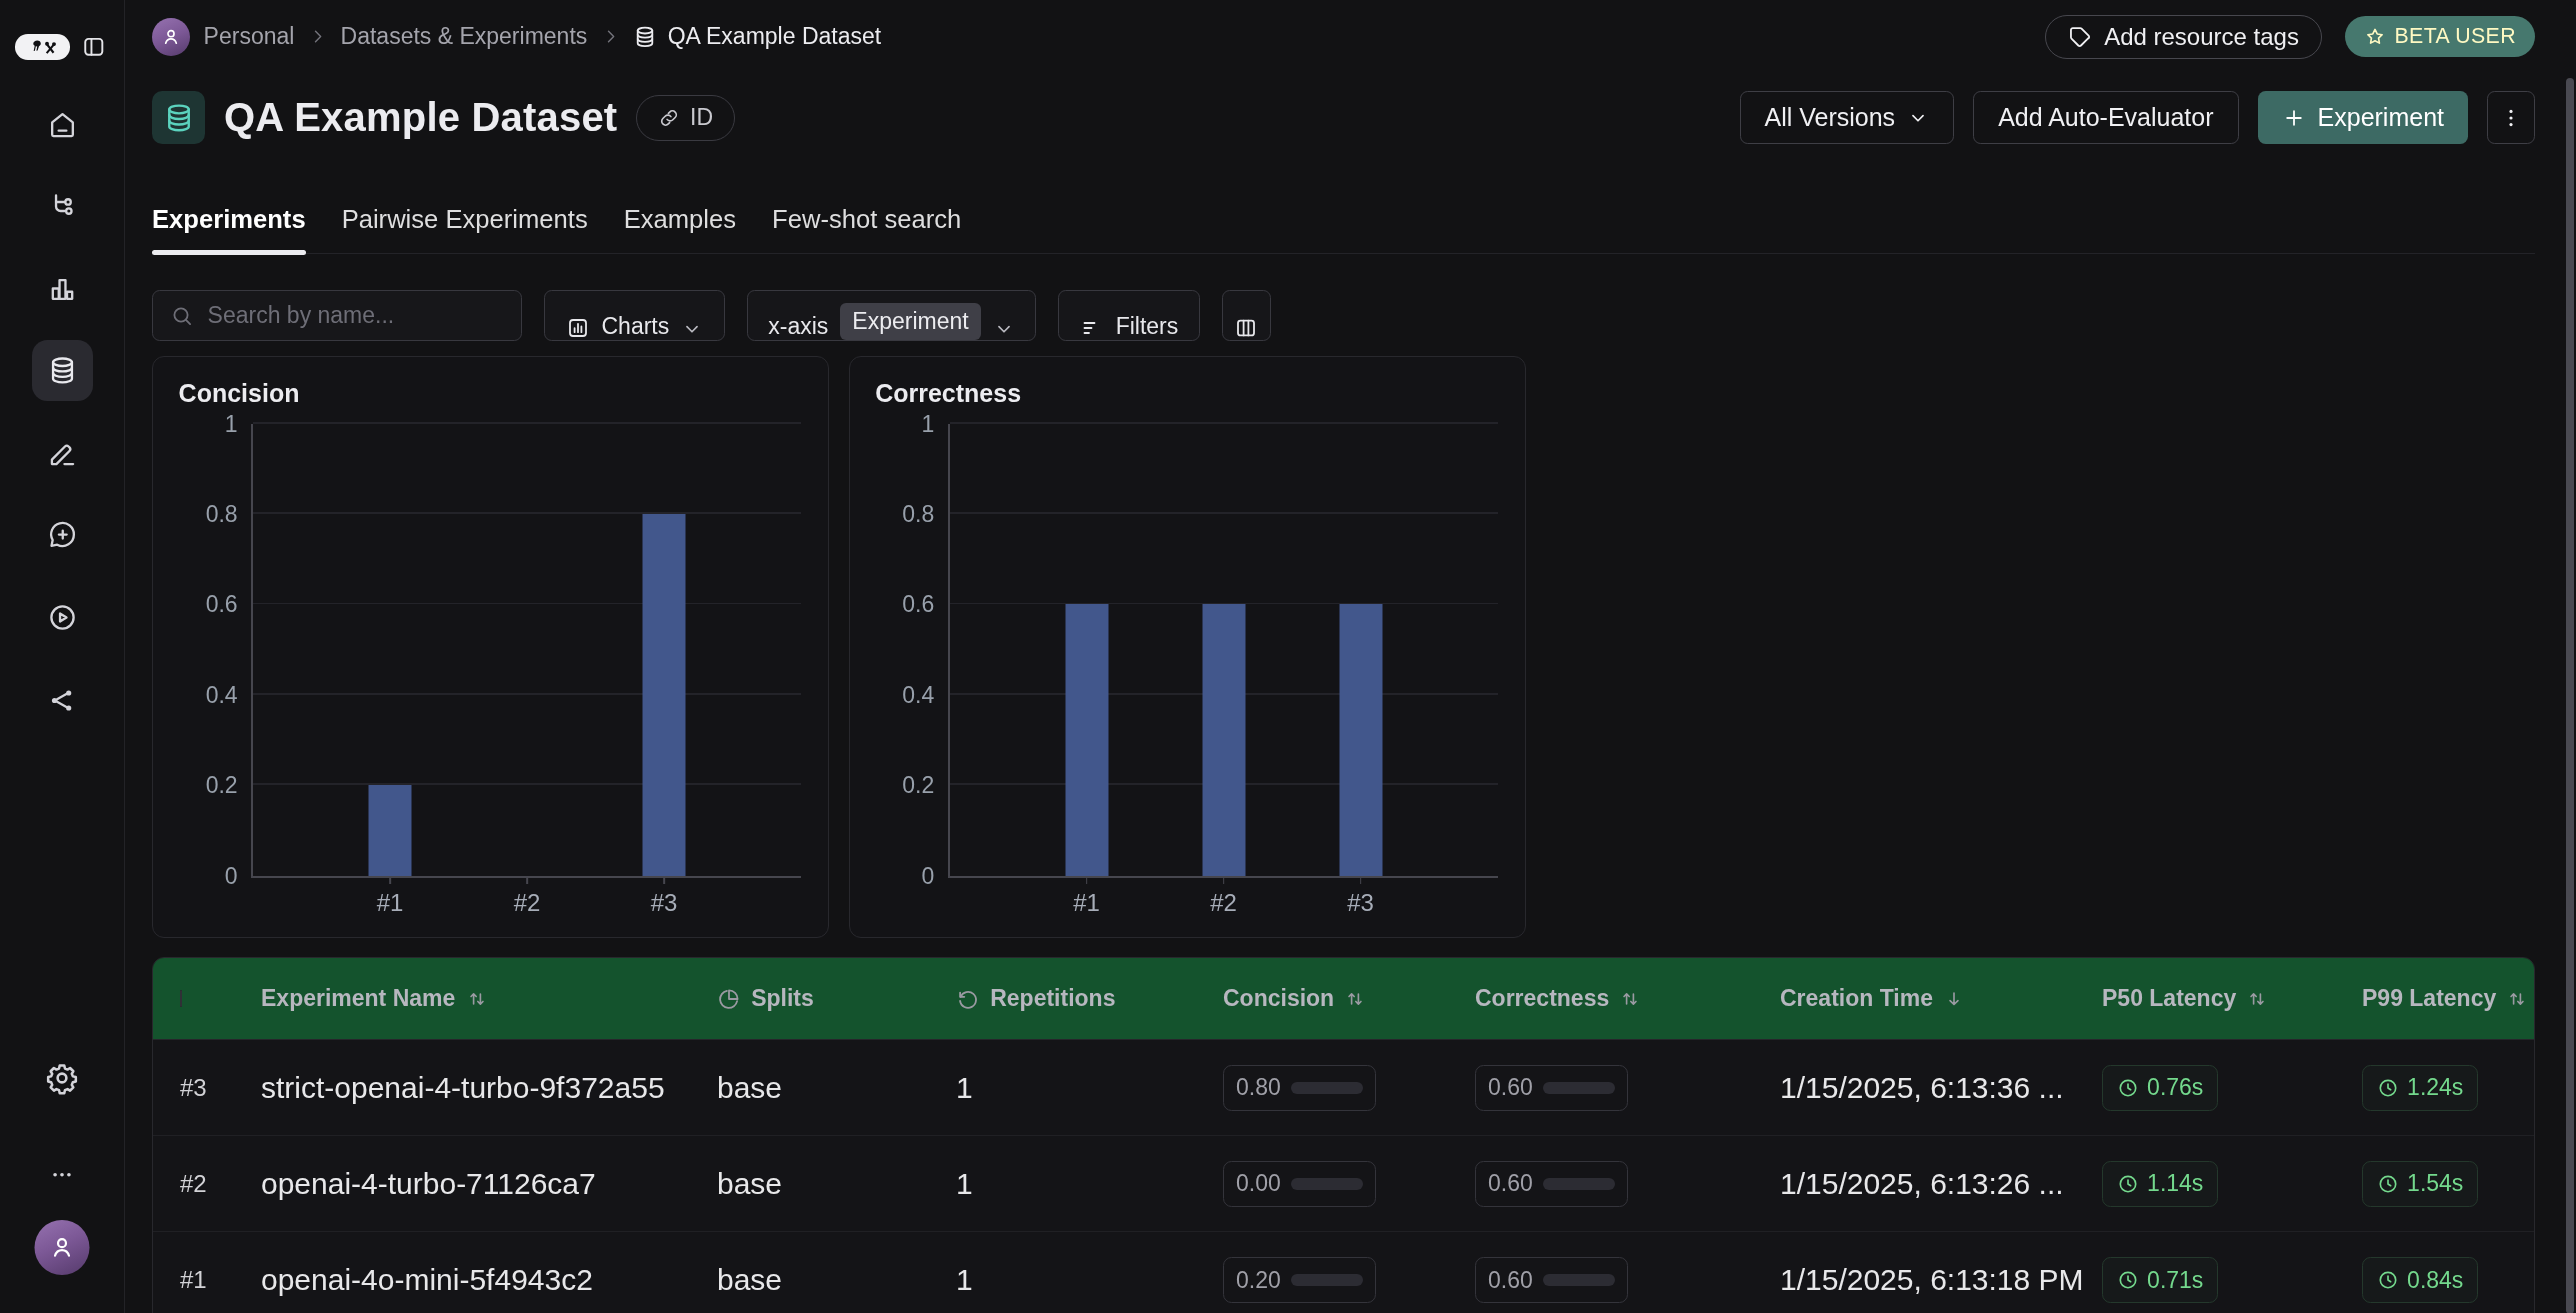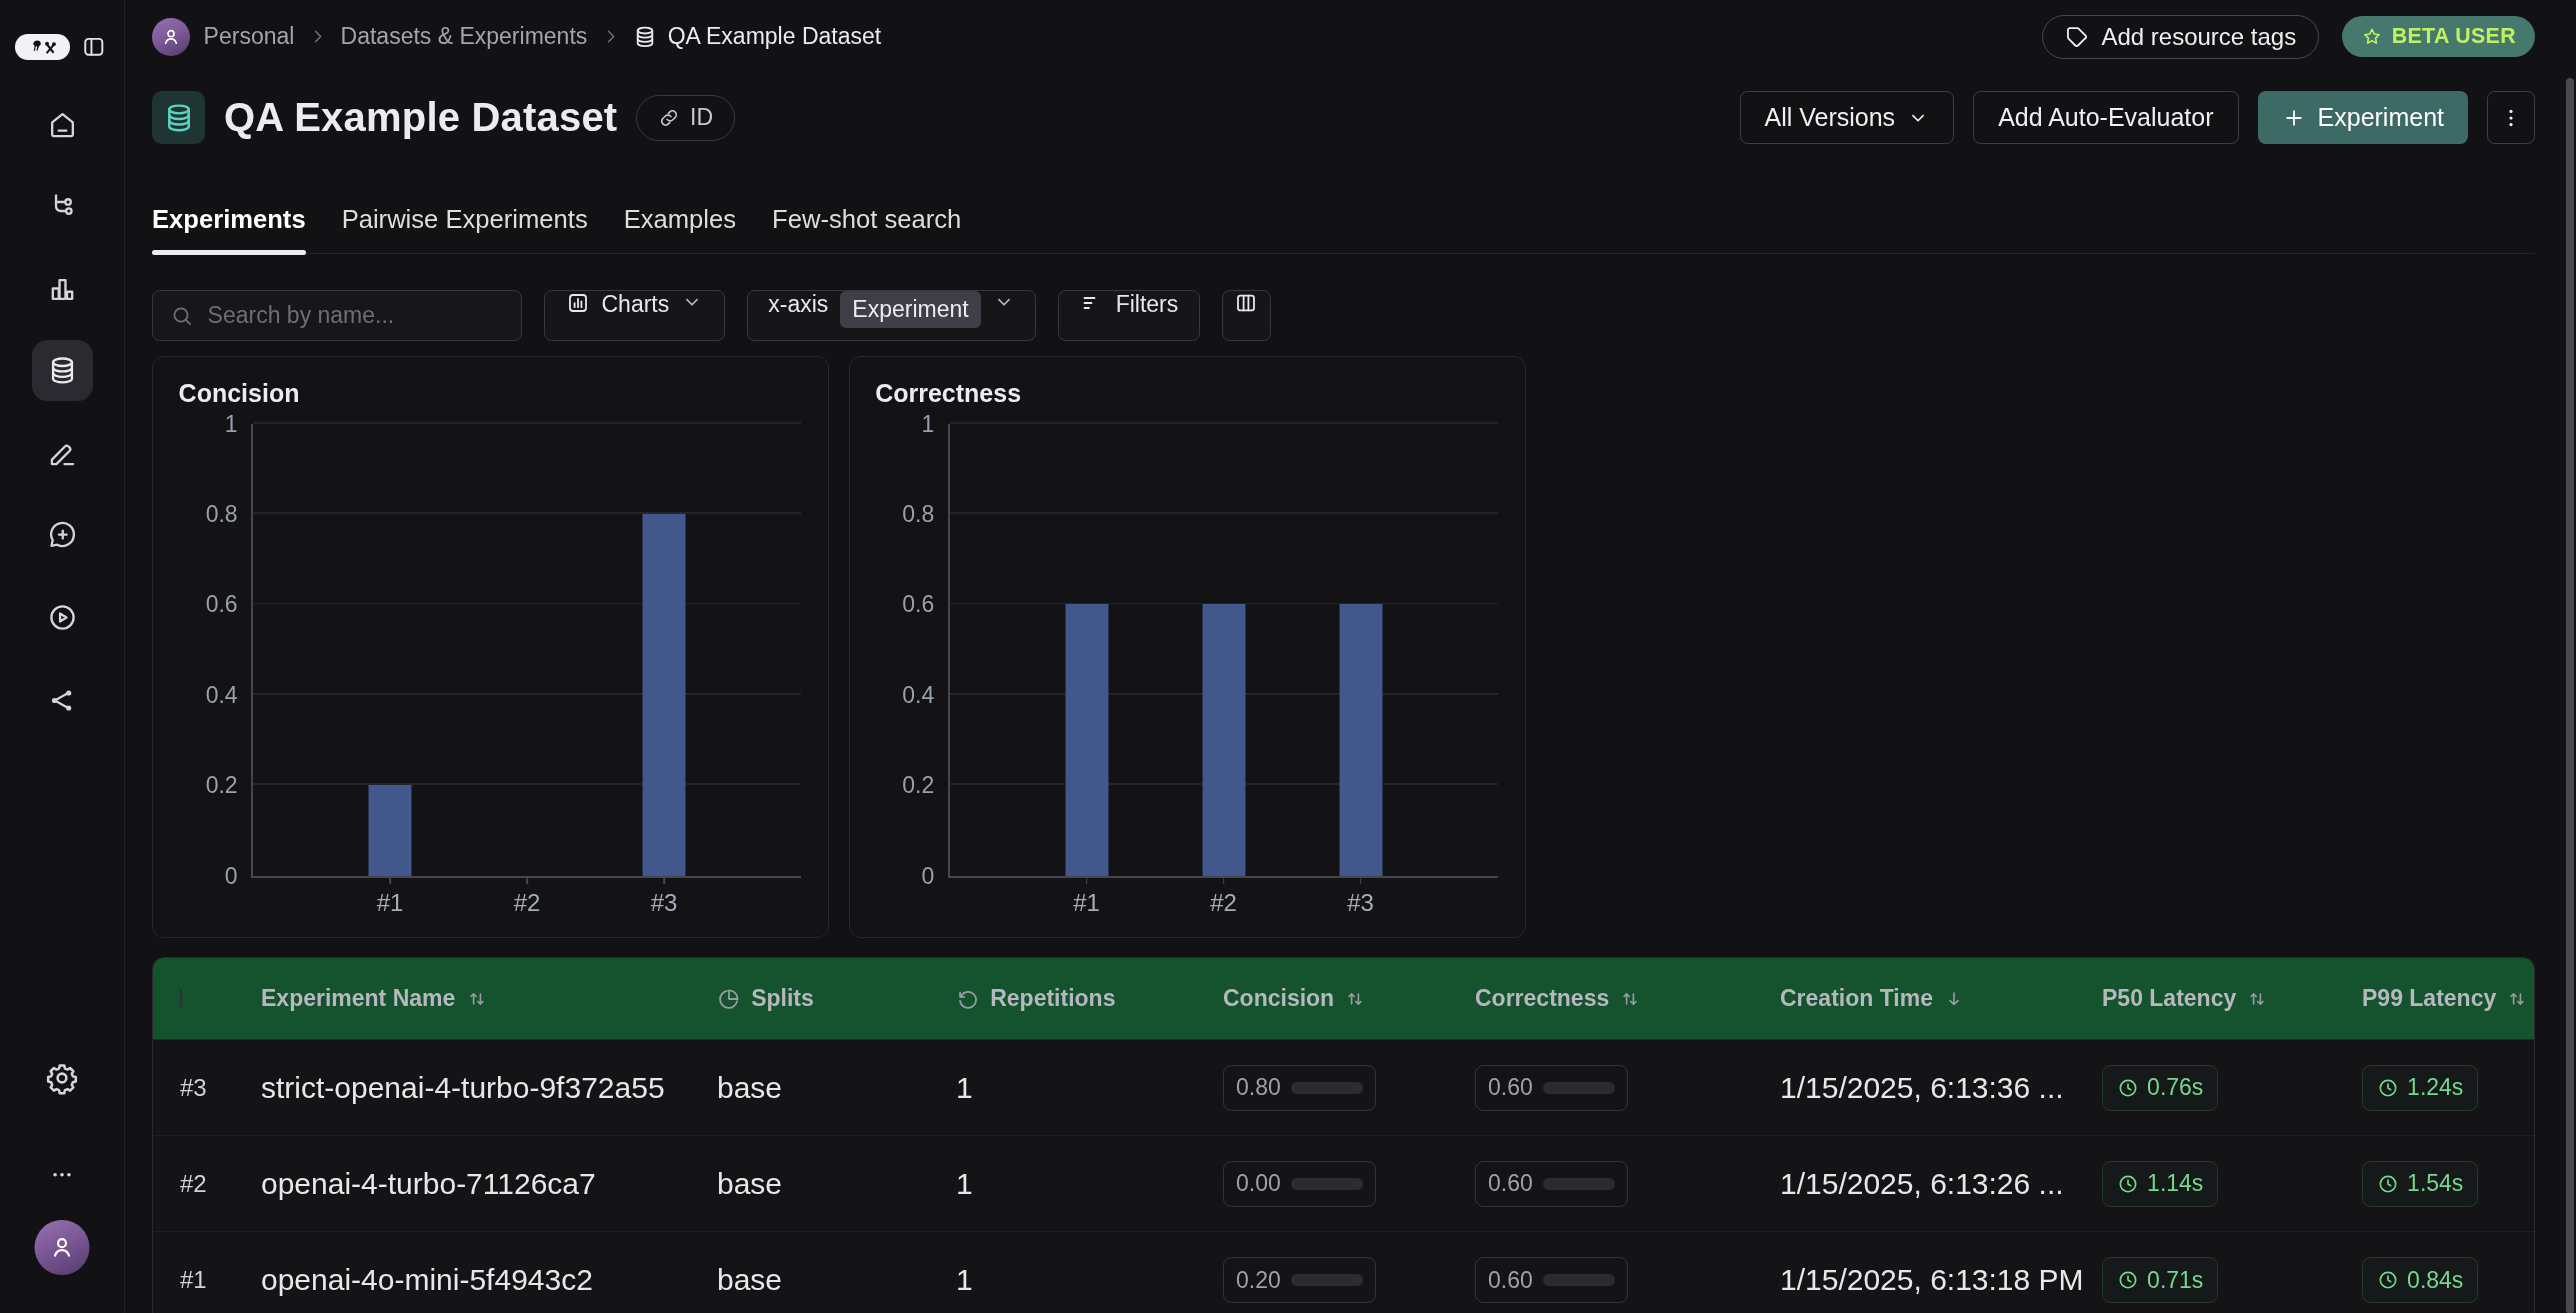--- a/index.html
+++ b/index.html
@@ -40,21 +40,21 @@
   .crumb-avatar{width:38px;height:38px;border-radius:50%;
     background:linear-gradient(155deg,#9672b0 0%,#7c5896 50%,#553a6b 100%);
     display:flex;align-items:center;justify-content:center;color:#fff}
   .crumb-sep{color:#74747c}
   .crumb{cursor:pointer}
   .crumb.current{color:#ececf0;display:flex;align-items:center;gap:10.2px}
   .topbar-right{display:flex;align-items:center;gap:23px}
   .tags-btn{height:44px;border:1.7px solid #47474e;border-radius:22px;display:flex;align-items:center;gap:12px;
     padding:0 22px;font-size:24px;color:#f0f0f3;background:transparent;cursor:pointer}
   .beta-badge{height:41px;border-radius:20.5px;display:flex;align-items:center;gap:8.5px;padding:12px 19px;
-    font-size:21.3px;font-weight:700;letter-spacing:0.4px;color:#bef264}
+    font-size:21.3px;font-weight:400;letter-spacing:0.4px;color:#fef9c3}
 
   .titlebar{margin-top:32px;height:55px;display:flex;align-items:center;justify-content:space-between}
   .title-left{display:flex;align-items:center;gap:19px}
   .ds-icon{width:53px;height:53px;border-radius:10.2px;background:#1e3533;color:#5bd3be;display:flex;align-items:center;justify-content:center}
   .page-title{font-size:40px;font-weight:600;letter-spacing:0.2px}
   .id-pill{height:46px;border:1.7px solid #3a3a41;border-radius:23px;display:flex;align-items:center;gap:10.2px;
     padding:0 20.5px;font-size:23px;color:#c9c9cf;background:transparent;cursor:pointer}
   .title-right{display:flex;align-items:center;gap:19px}
   .btn{height:53px;border:1.7px solid #3e3e45;border-radius:7.7px;background:transparent;display:flex;align-items:center;
     gap:12px;padding:0 24px;font-size:25px;font-weight:500;color:#f0f0f3;cursor:pointer;font-family:inherit}
@@ -63,21 +63,21 @@
 
   .tabs{margin-top:60px;display:flex;gap:36px;border-bottom:1.7px solid #232328}
   .tab{font-size:25.6px;color:#dededf;padding-bottom:19px;position:relative;cursor:pointer;white-space:nowrap}
   .tab.active{font-weight:700;color:#fff}
   .tab.active::after{content:"";position:absolute;left:0;right:0;bottom:-1.7px;height:4.3px;background:#ececf0;border-radius:2.6px}
 
   .toolbar{margin-top:36px;height:51px;display:flex;align-items:stretch;gap:22px}
   .search-box{width:370px;border:1.7px solid #38383f;border-radius:7.7px;background:#17171a;display:flex;align-items:center;gap:13.6px;padding:0 17px;color:#6e6e77}
   .search-box input{flex:1;background:transparent;border:none;outline:none;color:#e8e8ec;font-size:23px;font-family:inherit}
   .search-box input::placeholder{color:#6e6e77}
-  .tool-btn{border:1.7px solid #38383f;border-radius:7.7px;background:#161619;display:flex;align-items:flex-start;gap:12px;
+  .tool-btn{border:1.7px solid #38383f;border-radius:7.7px;background:#161619;display:flex;align-items:flex-end;gap:12px;
     padding:0 20.5px;font-size:23px;color:#e8e8ec;cursor:pointer;font-family:inherit}
   .tool-btn .chev{color:#b9b9c0}
   .xaxis-pill{background:#3f3f47;border-radius:6px;padding:5.1px 12px;font-size:23px;color:#ececf0}
   .tool-btn.square{width:49px;padding:0;justify-content:center}
 
   
   .charts{margin-top:14.5px;display:flex;gap:19.6px;height:582px}
   .chart-card{width:677px;height:582px;background:#131316;border:1.7px solid #28282d;border-radius:12px;position:relative;flex:none}
   .chart-title{position:absolute;top:22px;left:25.6px;font-size:25px;font-weight:700;color:#ececf0}
   .plot{position:absolute;left:98px;right:27px;top:67px;bottom:59px;border-left:2.6px solid #46464e;border-bottom:2.6px solid #46464e}

